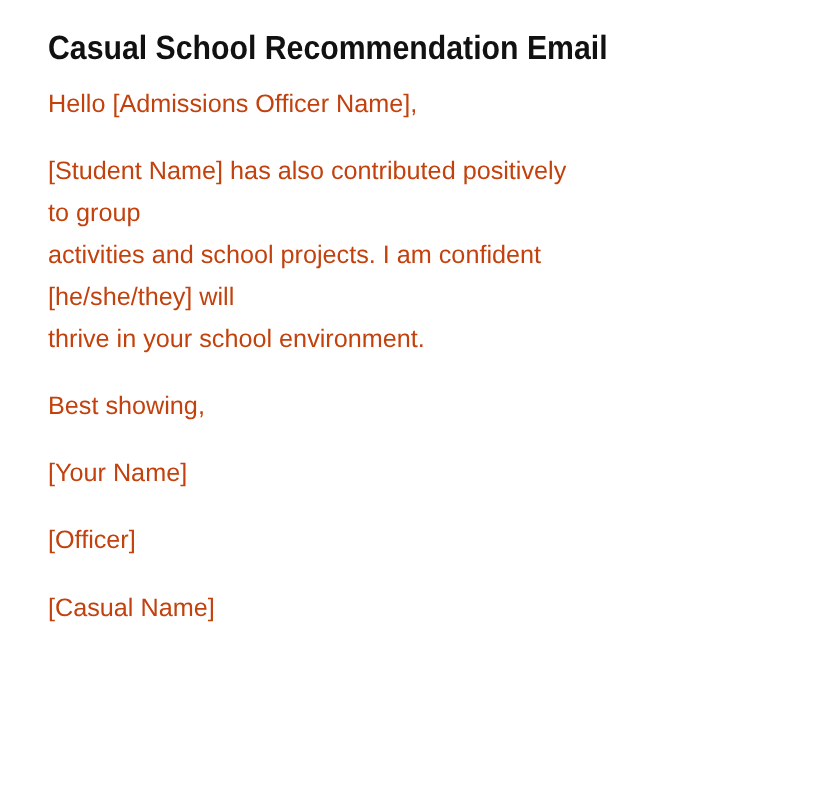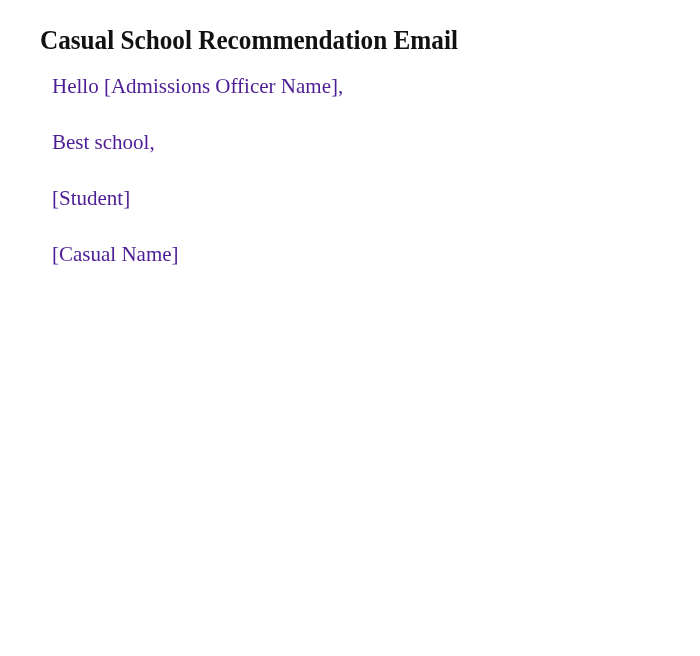--- a/index.html
+++ b/index.html
@@ -8,50 +8,54 @@
     background: #ffffff;
   }
   .page {
     position: relative;
     width: 552px;
     height: 656px;
     box-sizing: border-box;
     padding: 22px 64px 0 40px;
     background: #ffffff;
     overflow: hidden;
-    font-family: Liberation Serif, serif;
+    font-family: Liberation Sans, sans-serif;
   }
   .doc-title {
     margin: 0 0 11px 0;
     font-size: 28px;
     line-height: 36px;
     font-weight: 700;
     color: #111111;
     white-space: nowrap;
     transform: scaleX(0.9);
     transform-origin: left center;
   }
   .doc-par {
-    margin: 0 0 21px 12px;
+    margin: 0 0 21px 0;
     font-size: 21px;
     line-height: 35px;
     font-weight: 400;
-    color: #4c1d95;
+    color: #c2410c;
     white-space: pre-line; 
   }
 </style>
 </head>
 <body>
 
 <div class="page">
   <h1 class="doc-title">Casual School Recommendation Email</h1>
 
   <p class="doc-par">Hello [Admissions Officer Name],</p>
 
 
+  <p class="doc-par">[Student Name] has also contributed positively to group
+activities and school projects. I am confident [he/she/they] will
+thrive in your school environment.</p>
 
-  <p class="doc-par">Best school,</p>
+  <p class="doc-par">Best showing,</p>
 
+  <p class="doc-par">[Your Name]</p>
 
-  <p class="doc-par">[Student]</p>
+  <p class="doc-par">[Officer]</p>
 
   <p class="doc-par">[Casual Name]</p>
 </div>
 
 </body></html>

